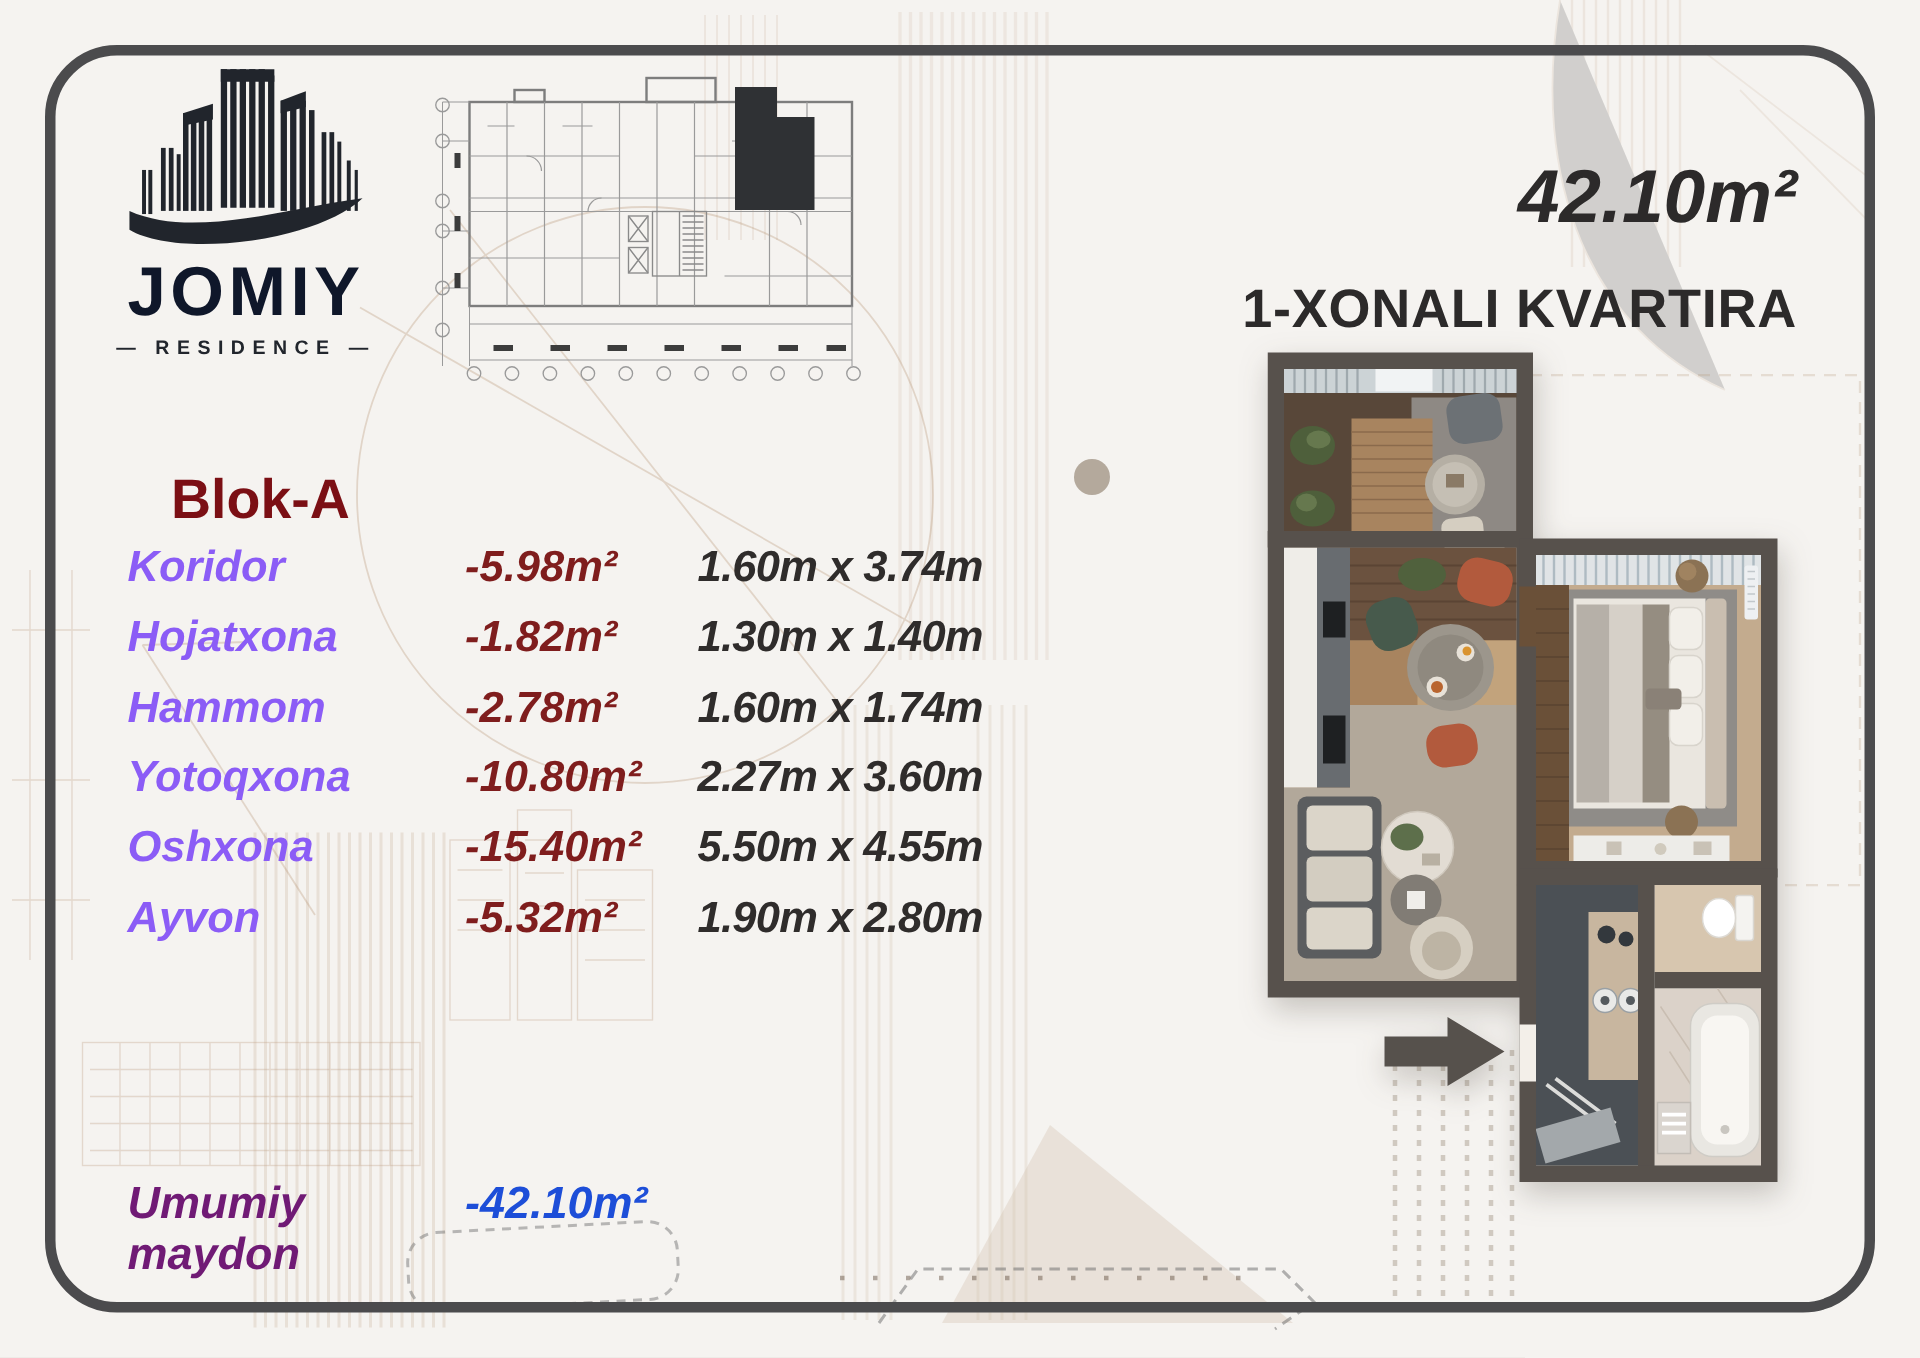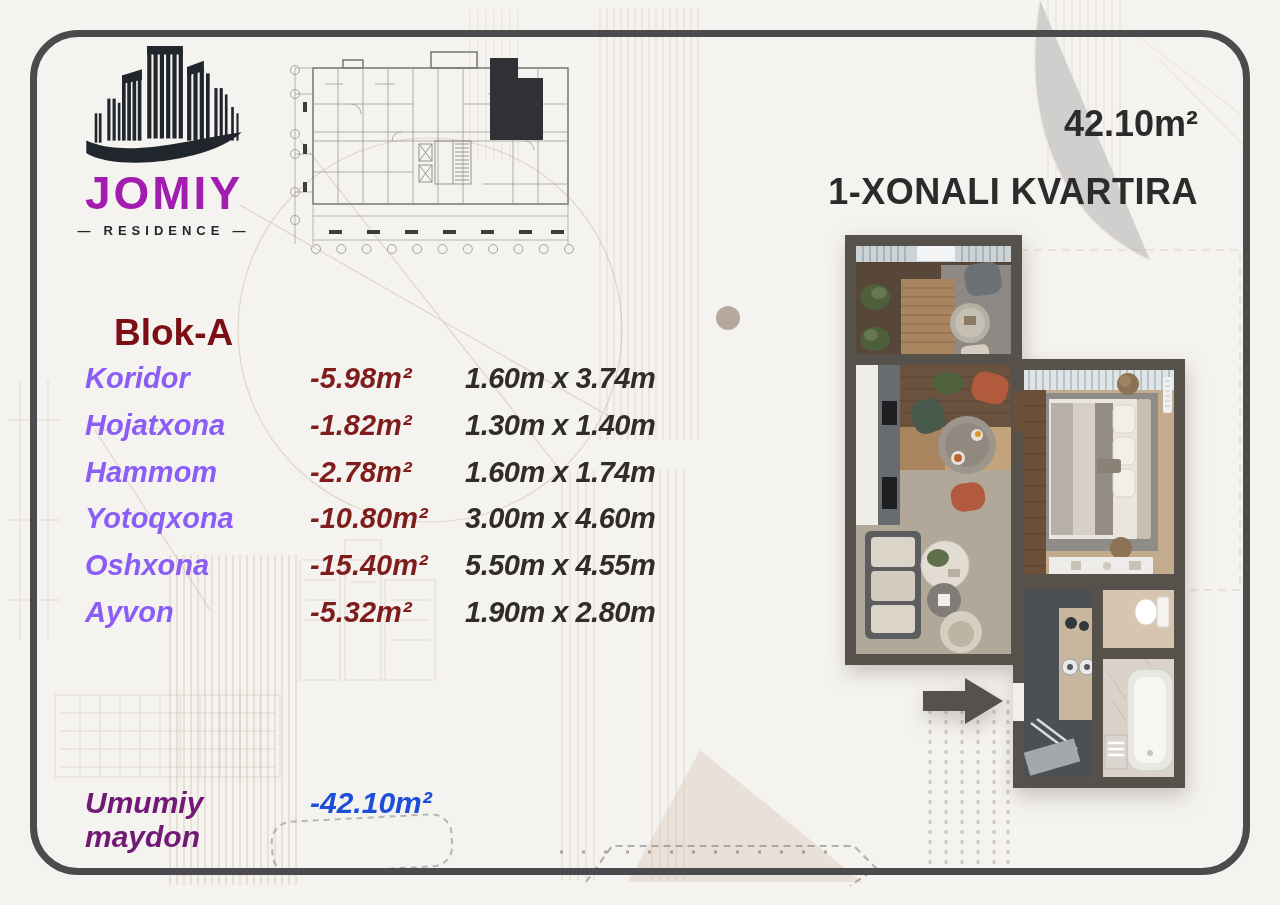--- a/index.html
+++ b/index.html
@@ -9,32 +9,32 @@
   }
   .layer{position:absolute;left:0;top:0;}
   
   .frame{
     position:absolute;left:30px;top:30px;width:1206px;height:831px;
     border:7px solid #4b4b4d;border-radius:48px;z-index:2;
   }
   
   .logo{position:absolute;left:56px;top:44px;width:216px;text-align:center;z-index:3;}
   .brand-name{
-    font-size:46px;font-weight:700;letter-spacing:3px;color:#a21caf;
+    font-size:46px;font-weight:700;letter-spacing:3px;color:#0f172a;
     line-height:1;margin-top:-4px;
   }
   .brand-tagline{
     display:flex;justify-content:center;align-items:center;gap:8px;
     font-size:13px;font-weight:700;letter-spacing:5px;color:#21252c;margin-top:7px;
   }
   
   .sketch{position:absolute;left:283px;top:44px;z-index:3;}
   
   .header-block{position:absolute;top:106px;right:82px;text-align:right;z-index:3;color:#2c2a2a;}
-  .header-area{font-size:36px;font-weight:700;line-height:1;}
+  .header-area{font-size:50px;font-weight:700;line-height:1;font-style:italic;}
   .header-title{font-size:36px;font-weight:700;line-height:1;margin-top:32px;letter-spacing:.5px;}
   
   .block-label{position:absolute;left:114px;top:312px;font-size:37px;font-weight:800;color:#7b0f14;z-index:3;}
   
   .rooms-table{position:absolute;left:85px;top:362px;z-index:3;}
   .room-row{display:flex;align-items:baseline;height:46.8px;}
   .room-name{width:225px;font-style:italic;font-weight:700;font-size:29px;color:#8b5cf6;}
   .room-area{width:155px;font-style:italic;font-weight:700;font-size:29px;color:#7f1d1d;}
   .room-dims{font-style:italic;font-weight:700;font-size:29px;color:#2f2c2b;letter-spacing:-.5px;}
   
@@ -219,21 +219,21 @@
       <span class="room-dims">1.30m x 1.40m</span>
     </div>
     <div class="room-row">
       <span class="room-name">Hammom</span>
       <span class="room-area">-2.78m²</span>
       <span class="room-dims">1.60m x 1.74m</span>
     </div>
     <div class="room-row">
       <span class="room-name">Yotoqxona</span>
       <span class="room-area">-10.80m²</span>
-      <span class="room-dims">3.00m x 4.60m</span>
+      <span class="room-dims">2.27m x 3.60m</span>
     </div>
     <div class="room-row">
       <span class="room-name">Oshxona</span>
       <span class="room-area">-15.40m²</span>
       <span class="room-dims">5.50m x 4.55m</span>
     </div>
     <div class="room-row">
       <span class="room-name">Ayvon</span>
       <span class="room-area">-5.32m²</span>
       <span class="room-dims">1.90m x 2.80m</span>

